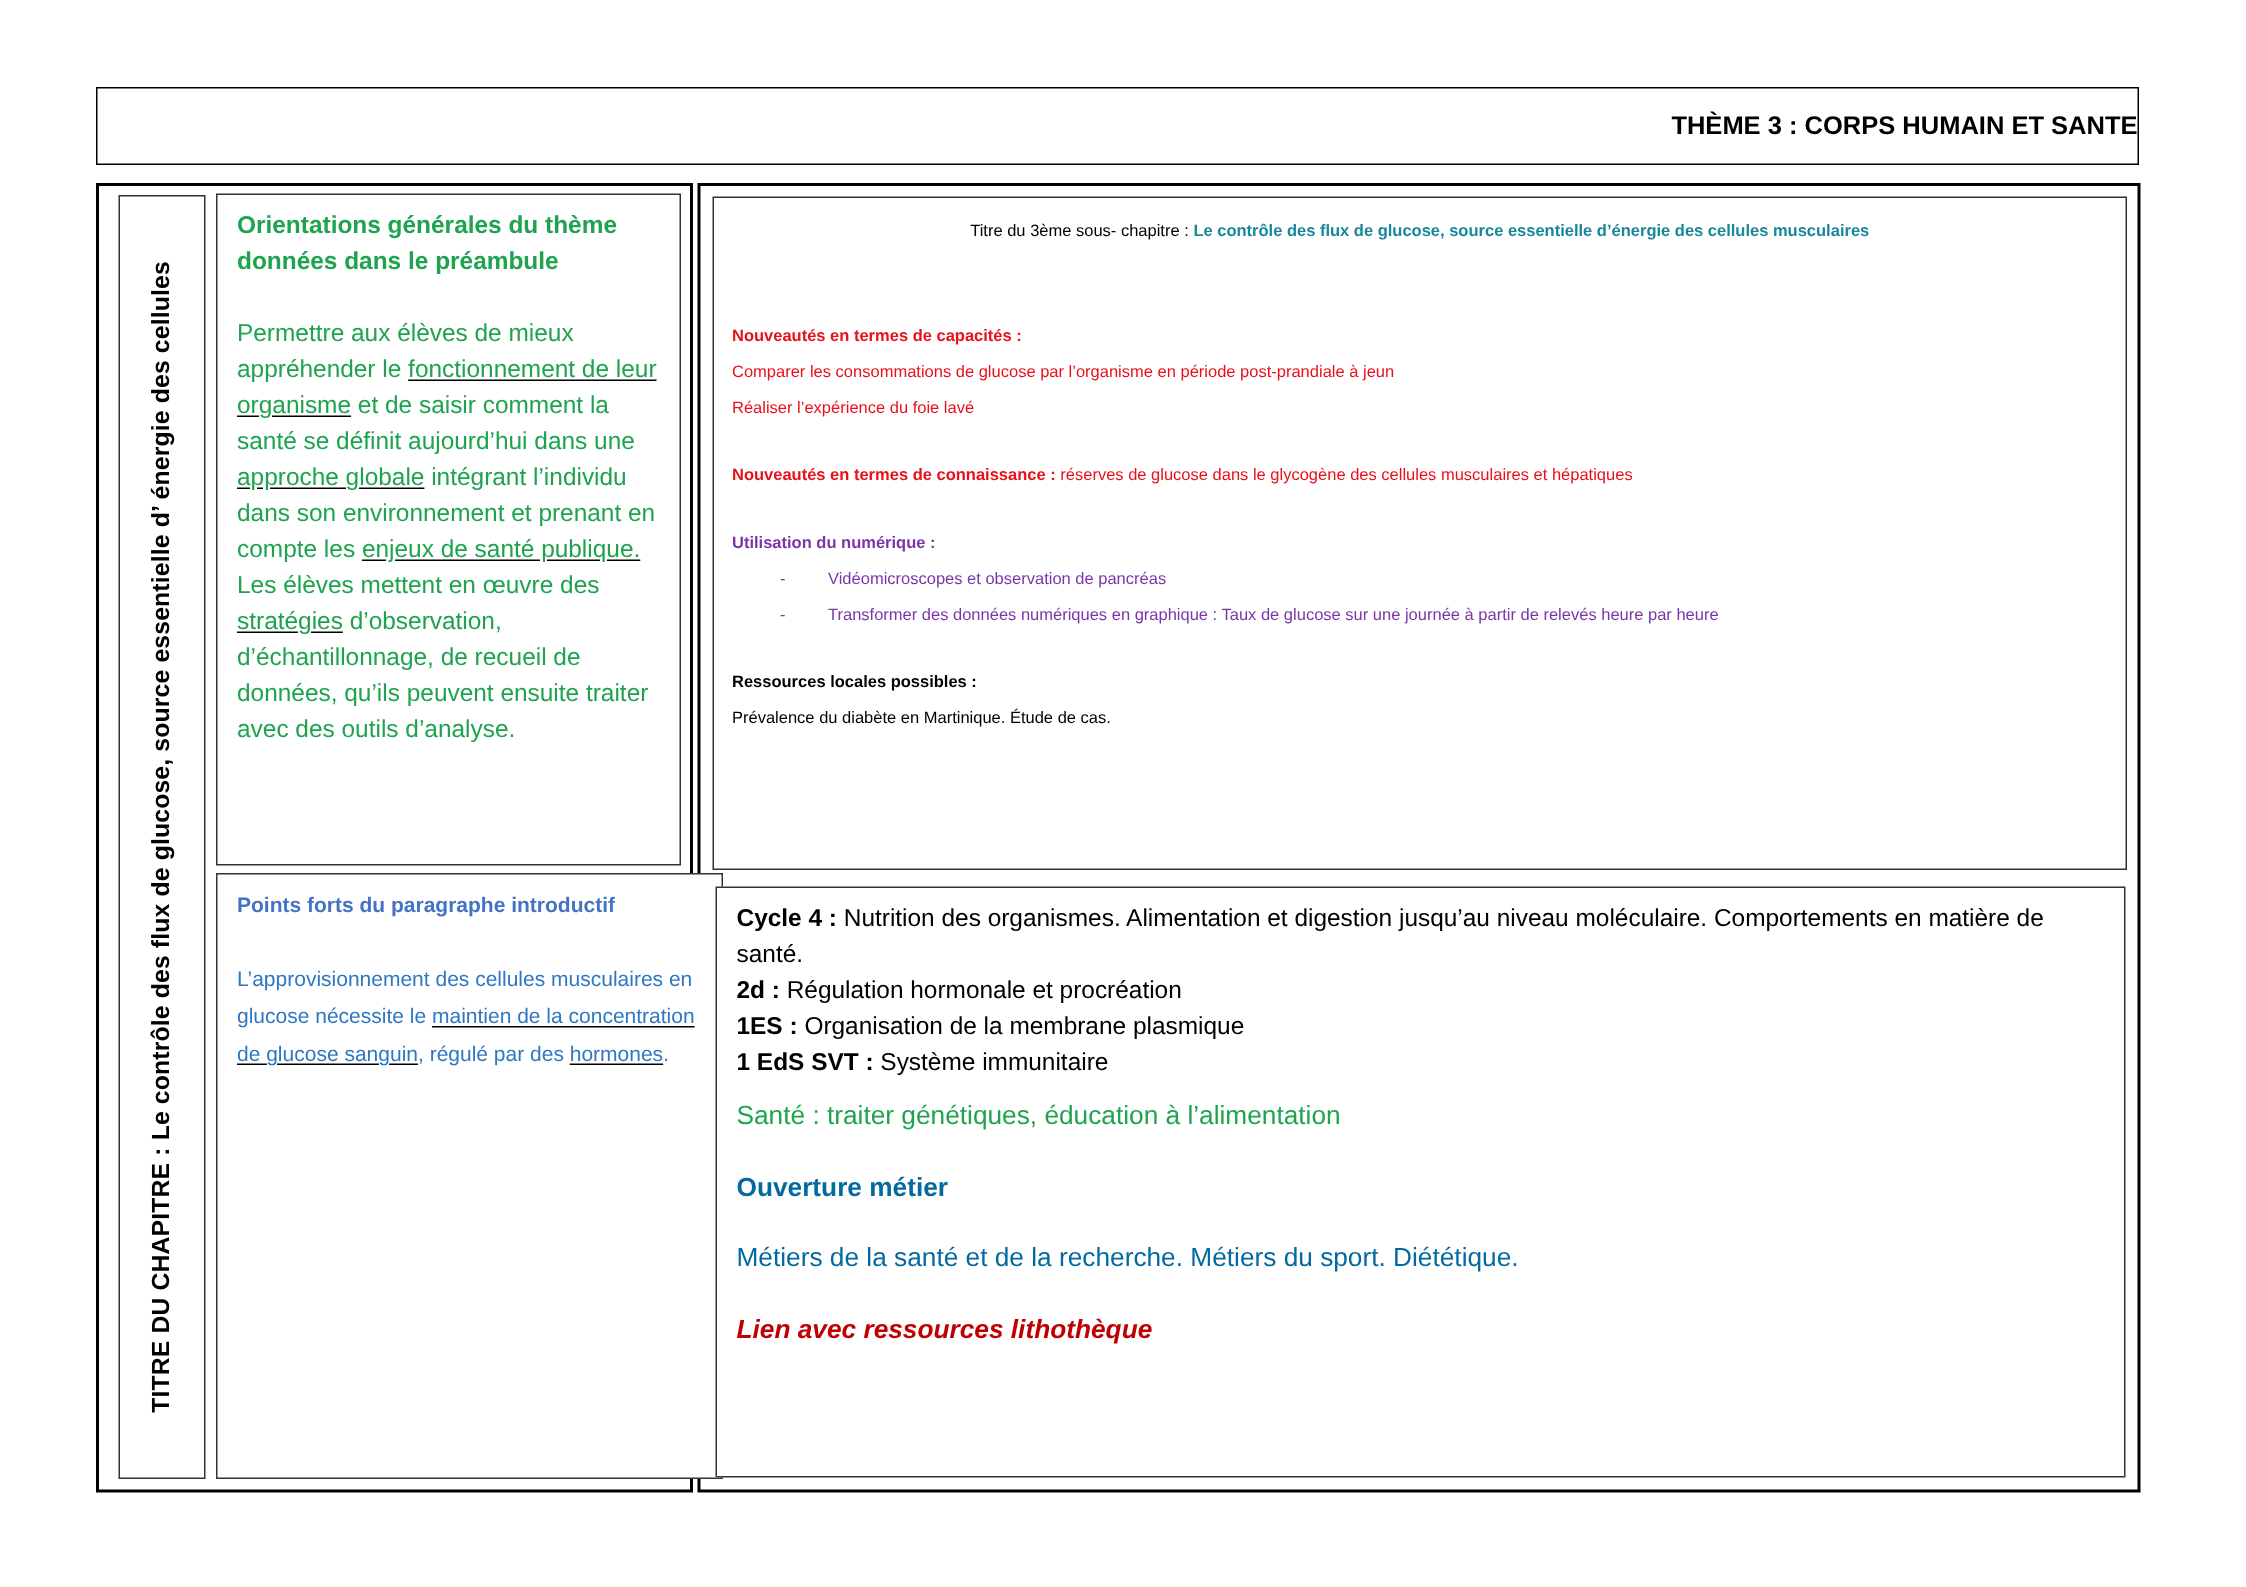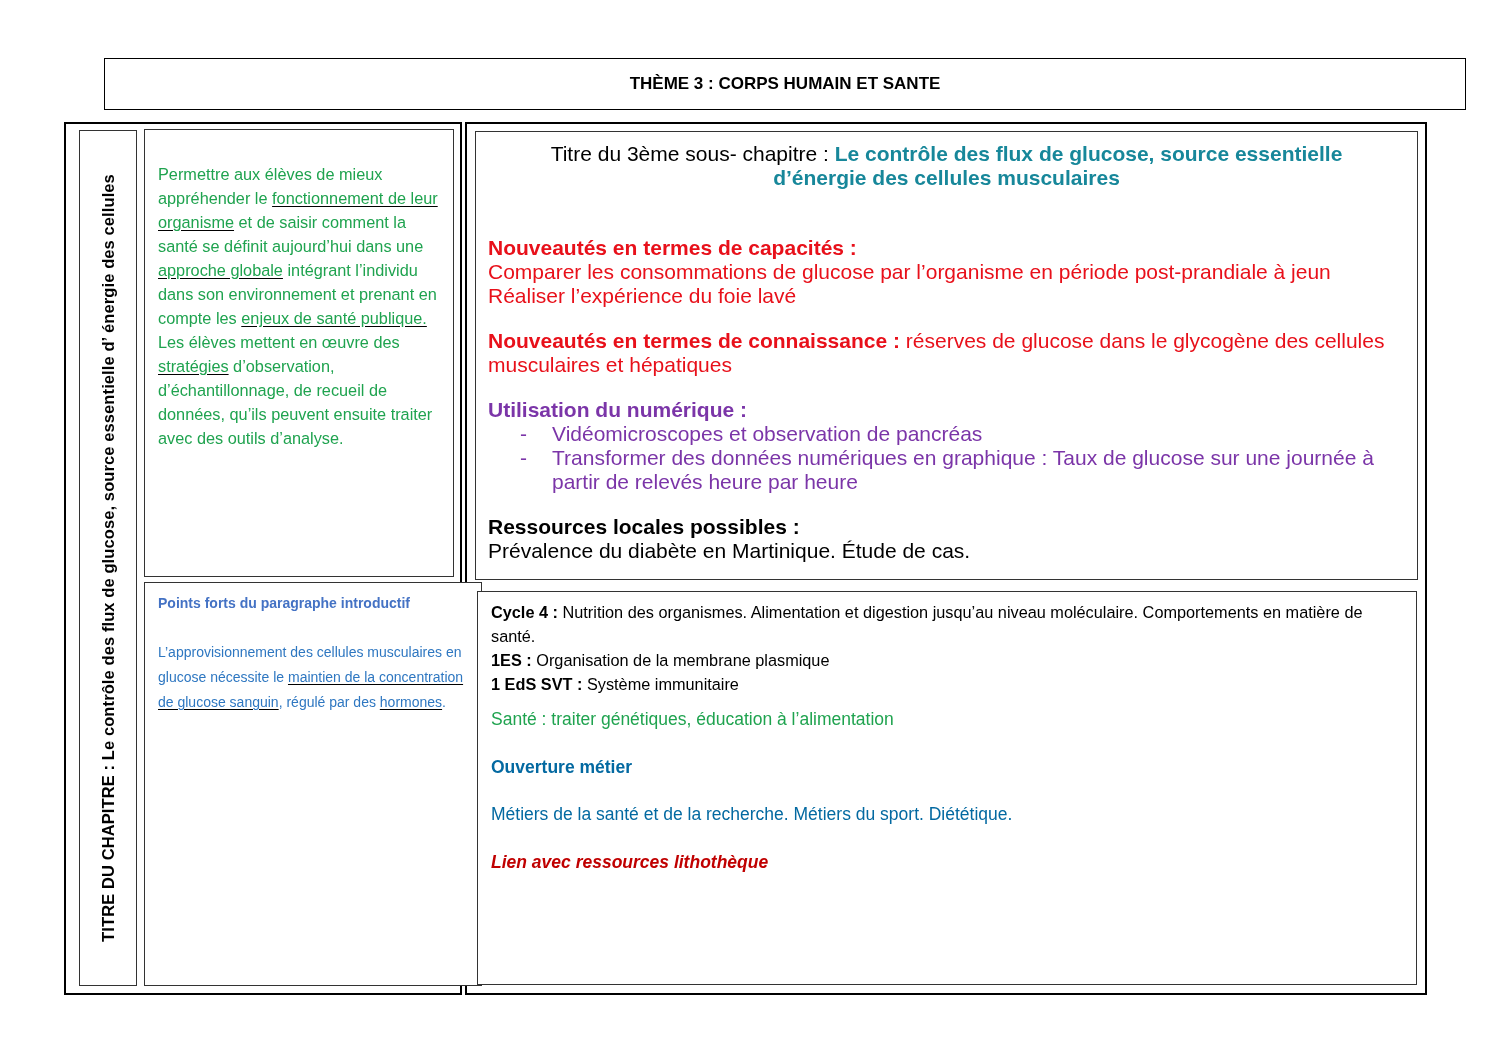--- a/index.html
+++ b/index.html
@@ -1,33 +1,33 @@
 <!DOCTYPE html>
 <html><head>
 <meta charset="utf-8">
 <style>
   html, body { margin:0; padding:0; background:#ffffff; }
   body { width:1497px; height:1058px; position:relative; overflow:hidden;
          font-family:"Liberation Sans", sans-serif; color:#000; }
   .box { position:absolute; box-sizing:border-box; border:1.5px solid #000; background:#fff; }
   .thin { border:1px solid #333; }
-  .title-box { left:64px; top:58px; width:1362px; height:52px; display:flex; align-items:center; justify-content:center;
-               font-weight:bold; font-size:17px;margin-left:40px; }
+  .title-box { left:64px; top:58px; width:1362px; height:52px; display:flex; align-items:center; justify-content:flex-end;
+               font-weight:bold; font-size:17px; }
   .left-outer { left:64px; top:122px; width:398px; height:873px; border-width:2px; }
   .right-outer { left:465px; top:122px; width:962px; height:873px; border-width:2px; }
   .vertical-box { left:79px; top:130px; width:58px; height:856px; border:1.5px solid #333; }
   .vertical-text { position:absolute; left:50%; top:50%; transform:translate(-50%,-50%) rotate(-90deg);
                    white-space:nowrap; font-weight:bold; font-size:16.5px; letter-spacing:0.1px; }
   .orient-box { left:144px; top:129px; width:310px; height:448px; padding:8px 13px; font-size:16.3px; line-height:24px; color:#1fa34f; }
   .points-box { left:144px; top:582px; width:338px; height:404px; padding:8px 13px; font-size:14px; line-height:25px; color:#2e77c1; }
   .points-box .heading { color:#4472c4; }
   .heading { font-weight:bold; }
   u { text-decoration-color:#000; text-underline-offset:2px; }
   .gap { height:24px; }
-  .subch-box { left:475px; top:131px; width:943px; height:449px; padding:10px 12px; font-size:21px; line-height:24px; }
+  .subch-box { left:475px; top:131px; width:943px; height:449px; padding:10px 12px; font-size:11px; line-height:24px; }
   .subch-title { text-align:center; margin-bottom:46px; padding:0 20px; }
   .teal { color:#17879a; font-weight:bold; }
   .red { color:#e8101a; }
   .purple { color:#7b35a8; }
   .sec { margin-bottom:21px; }
   .dash-list { list-style:none; margin:0; padding:0 0 0 32px; }
   .dash-list li { position:relative; padding-left:32px; }
   .dash-list li::before { content:"-"; position:absolute; left:0; top:0; }
   .cycle-box { left:477px; top:591px; width:940px; height:394px; padding:8px 13px; font-size:16.3px; line-height:24px; }
   .green { color:#1fa34f; }
@@ -43,20 +43,21 @@
 </div>
 
 <div class="box left-outer"></div>
 <div class="box right-outer"></div>
 
 <div class="box vertical-box">
   <span class="vertical-text">TITRE DU CHAPITRE : Le contrôle des flux de glucose, source essentielle d’   énergie des cellules</span>
 </div>
 
 <div class="box thin orient-box">
+  <div class="heading">Orientations générales du thème données dans le préambule</div>
   <div class="gap"></div>
   <div><span>Permettre aux élèves de mieux appréhender le </span><u>fonctionnement de leur organisme</u><span> et de saisir comment la santé se définit aujourd’hui dans une </span><u>approche globale</u><span> intégrant l’individu dans son environnement et prenant en compte les </span><u>enjeux de santé publique.</u></div>
   <div><span>Les élèves mettent en œuvre des </span><u>stratégies</u><span> d’observation, d’échantillonnage, de recueil de données, qu’ils peuvent ensuite traiter avec des outils d’analyse.</span></div>
 </div>
 
 <div class="box thin points-box">
   <div class="heading">Points forts du paragraphe introductif</div>
   <div class="gap"></div>
   <div><span>L’approvisionnement des cellules musculaires en glucose nécessite le </span><u>maintien de la concentration de glucose sanguin</u><span>, régulé par des </span><u>hormones</u><span>.</span></div>
 </div>
@@ -81,19 +82,20 @@
     </ul>
   </div>
   <div>
     <div class="heading">Ressources locales possibles :</div>
     <div>Prévalence du diabète en Martinique. Étude de cas.</div>
   </div>
 </div>
 
 <div class="box thin cycle-box">
   <div><span class="heading">Cycle 4 :</span><span> Nutrition des organismes. Alimentation et digestion jusqu’au niveau moléculaire. Comportements en matière de santé.</span></div>
+  <div><span class="heading">2d :</span><span> Régulation hormonale et procréation</span></div>
   <div><span class="heading">1ES :</span><span> Organisation de la membrane plasmique</span></div>
   <div style="margin-bottom:10px;"><span class="heading">1 EdS SVT :</span><span> Système immunitaire</span></div>
   <div class="green green-lg" style="margin-bottom:22px;">Santé : traiter génétiques, éducation à l’alimentation</div>
   <div class="orange green-lg heading" style="margin-bottom:21px;">Ouverture métier</div>
   <div class="orange green-lg" style="margin-bottom:22px;">Métiers de la santé et de la recherche. Métiers du sport. Diététique.</div>
   <div class="darkred green-lg heading">Lien avec ressources lithothèque</div>
 </div>
 
 </body></html>

